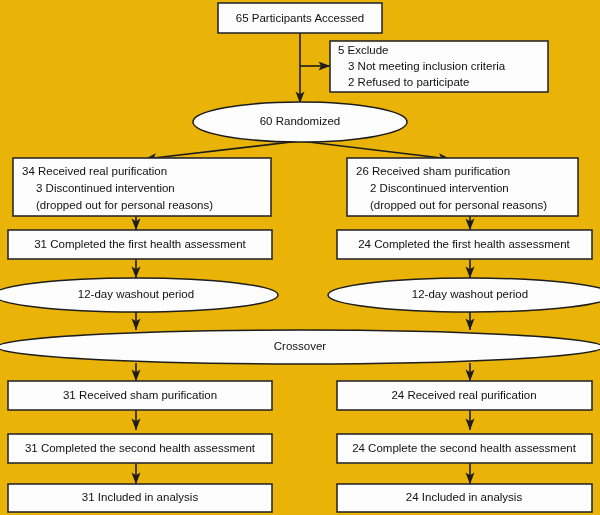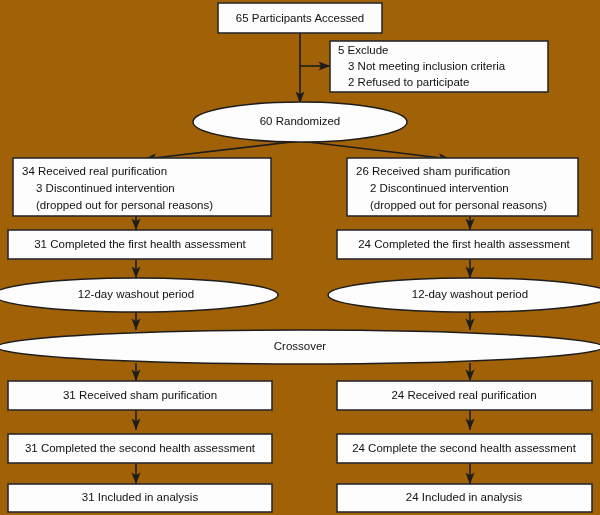--- a/index.html
+++ b/index.html
@@ -7,21 +7,21 @@
     padding: 0;
     background: #ffffff;
   }
   body {
     font-family: "Liberation Sans", sans-serif;
   }
   #flow-root {
     position: relative;
     width: 600px;
     height: 515px;
-    background: #a16207;
+    background: #eab308;
     overflow: hidden;
   }
   svg#flow-svg {
     display: block;
     width: 600px;
     height: 515px;
   }
   .node-box {
     fill: #fdfdfd;
     stroke: #2b2b2b;

